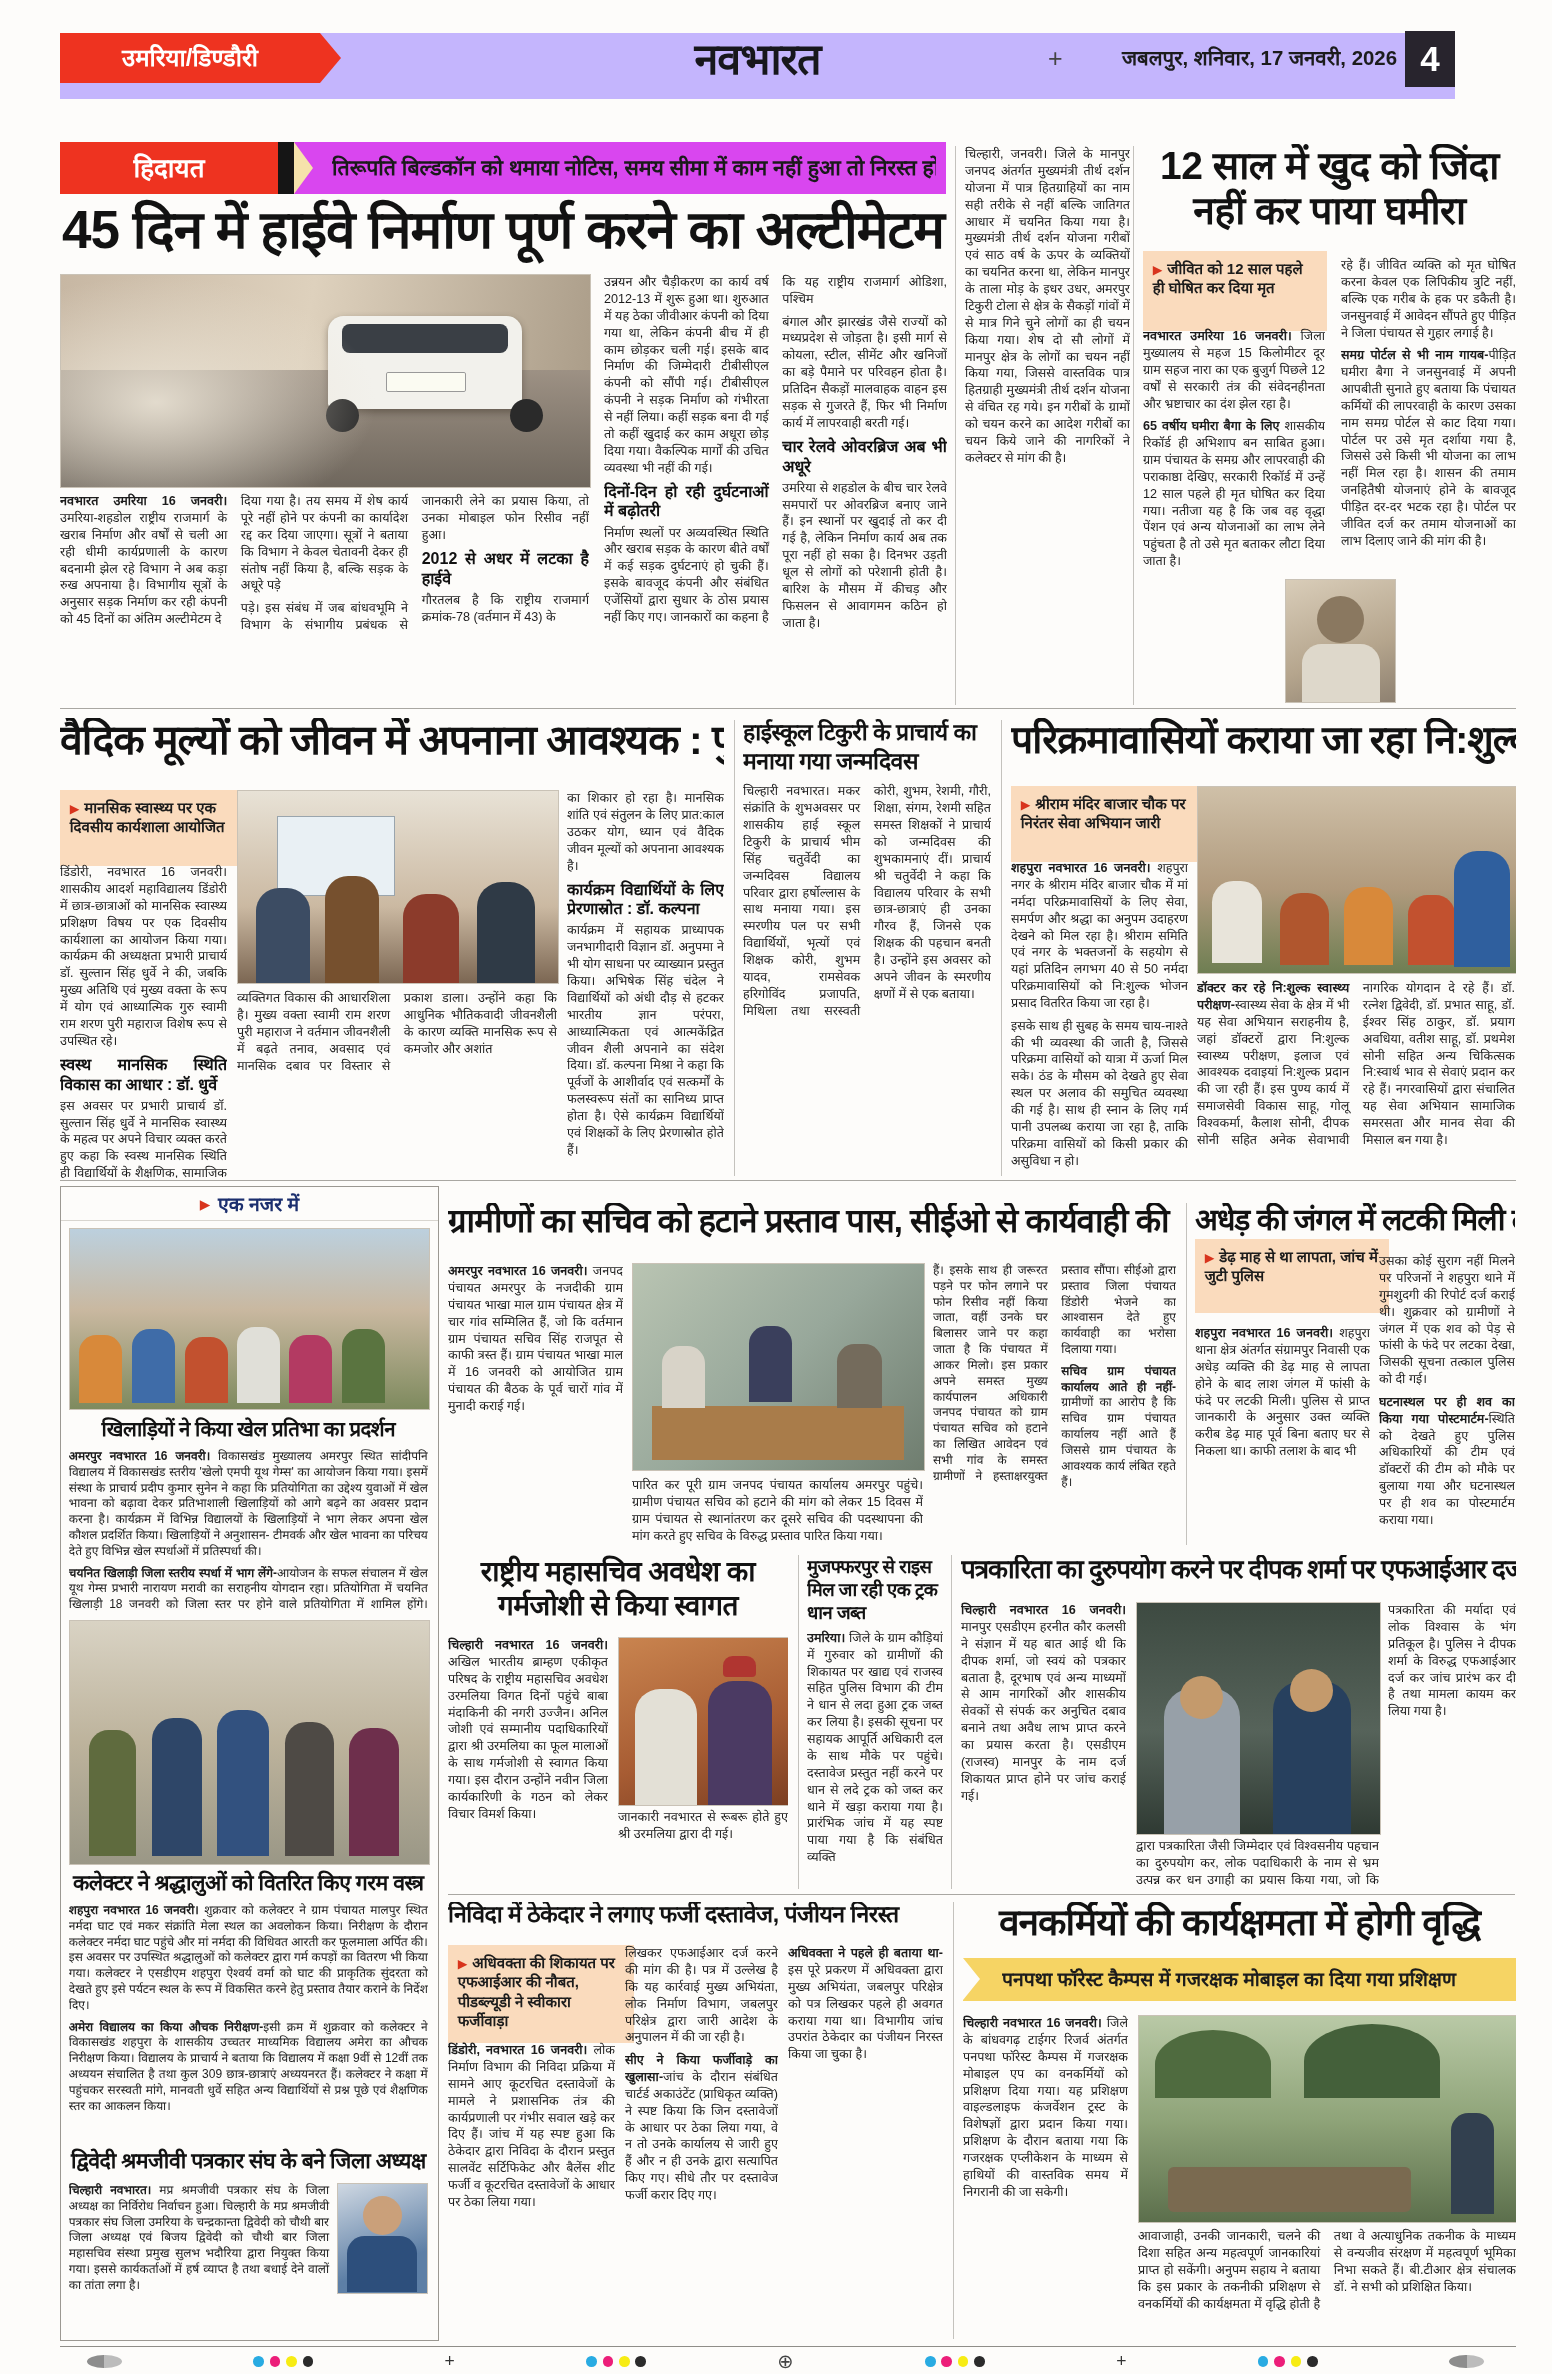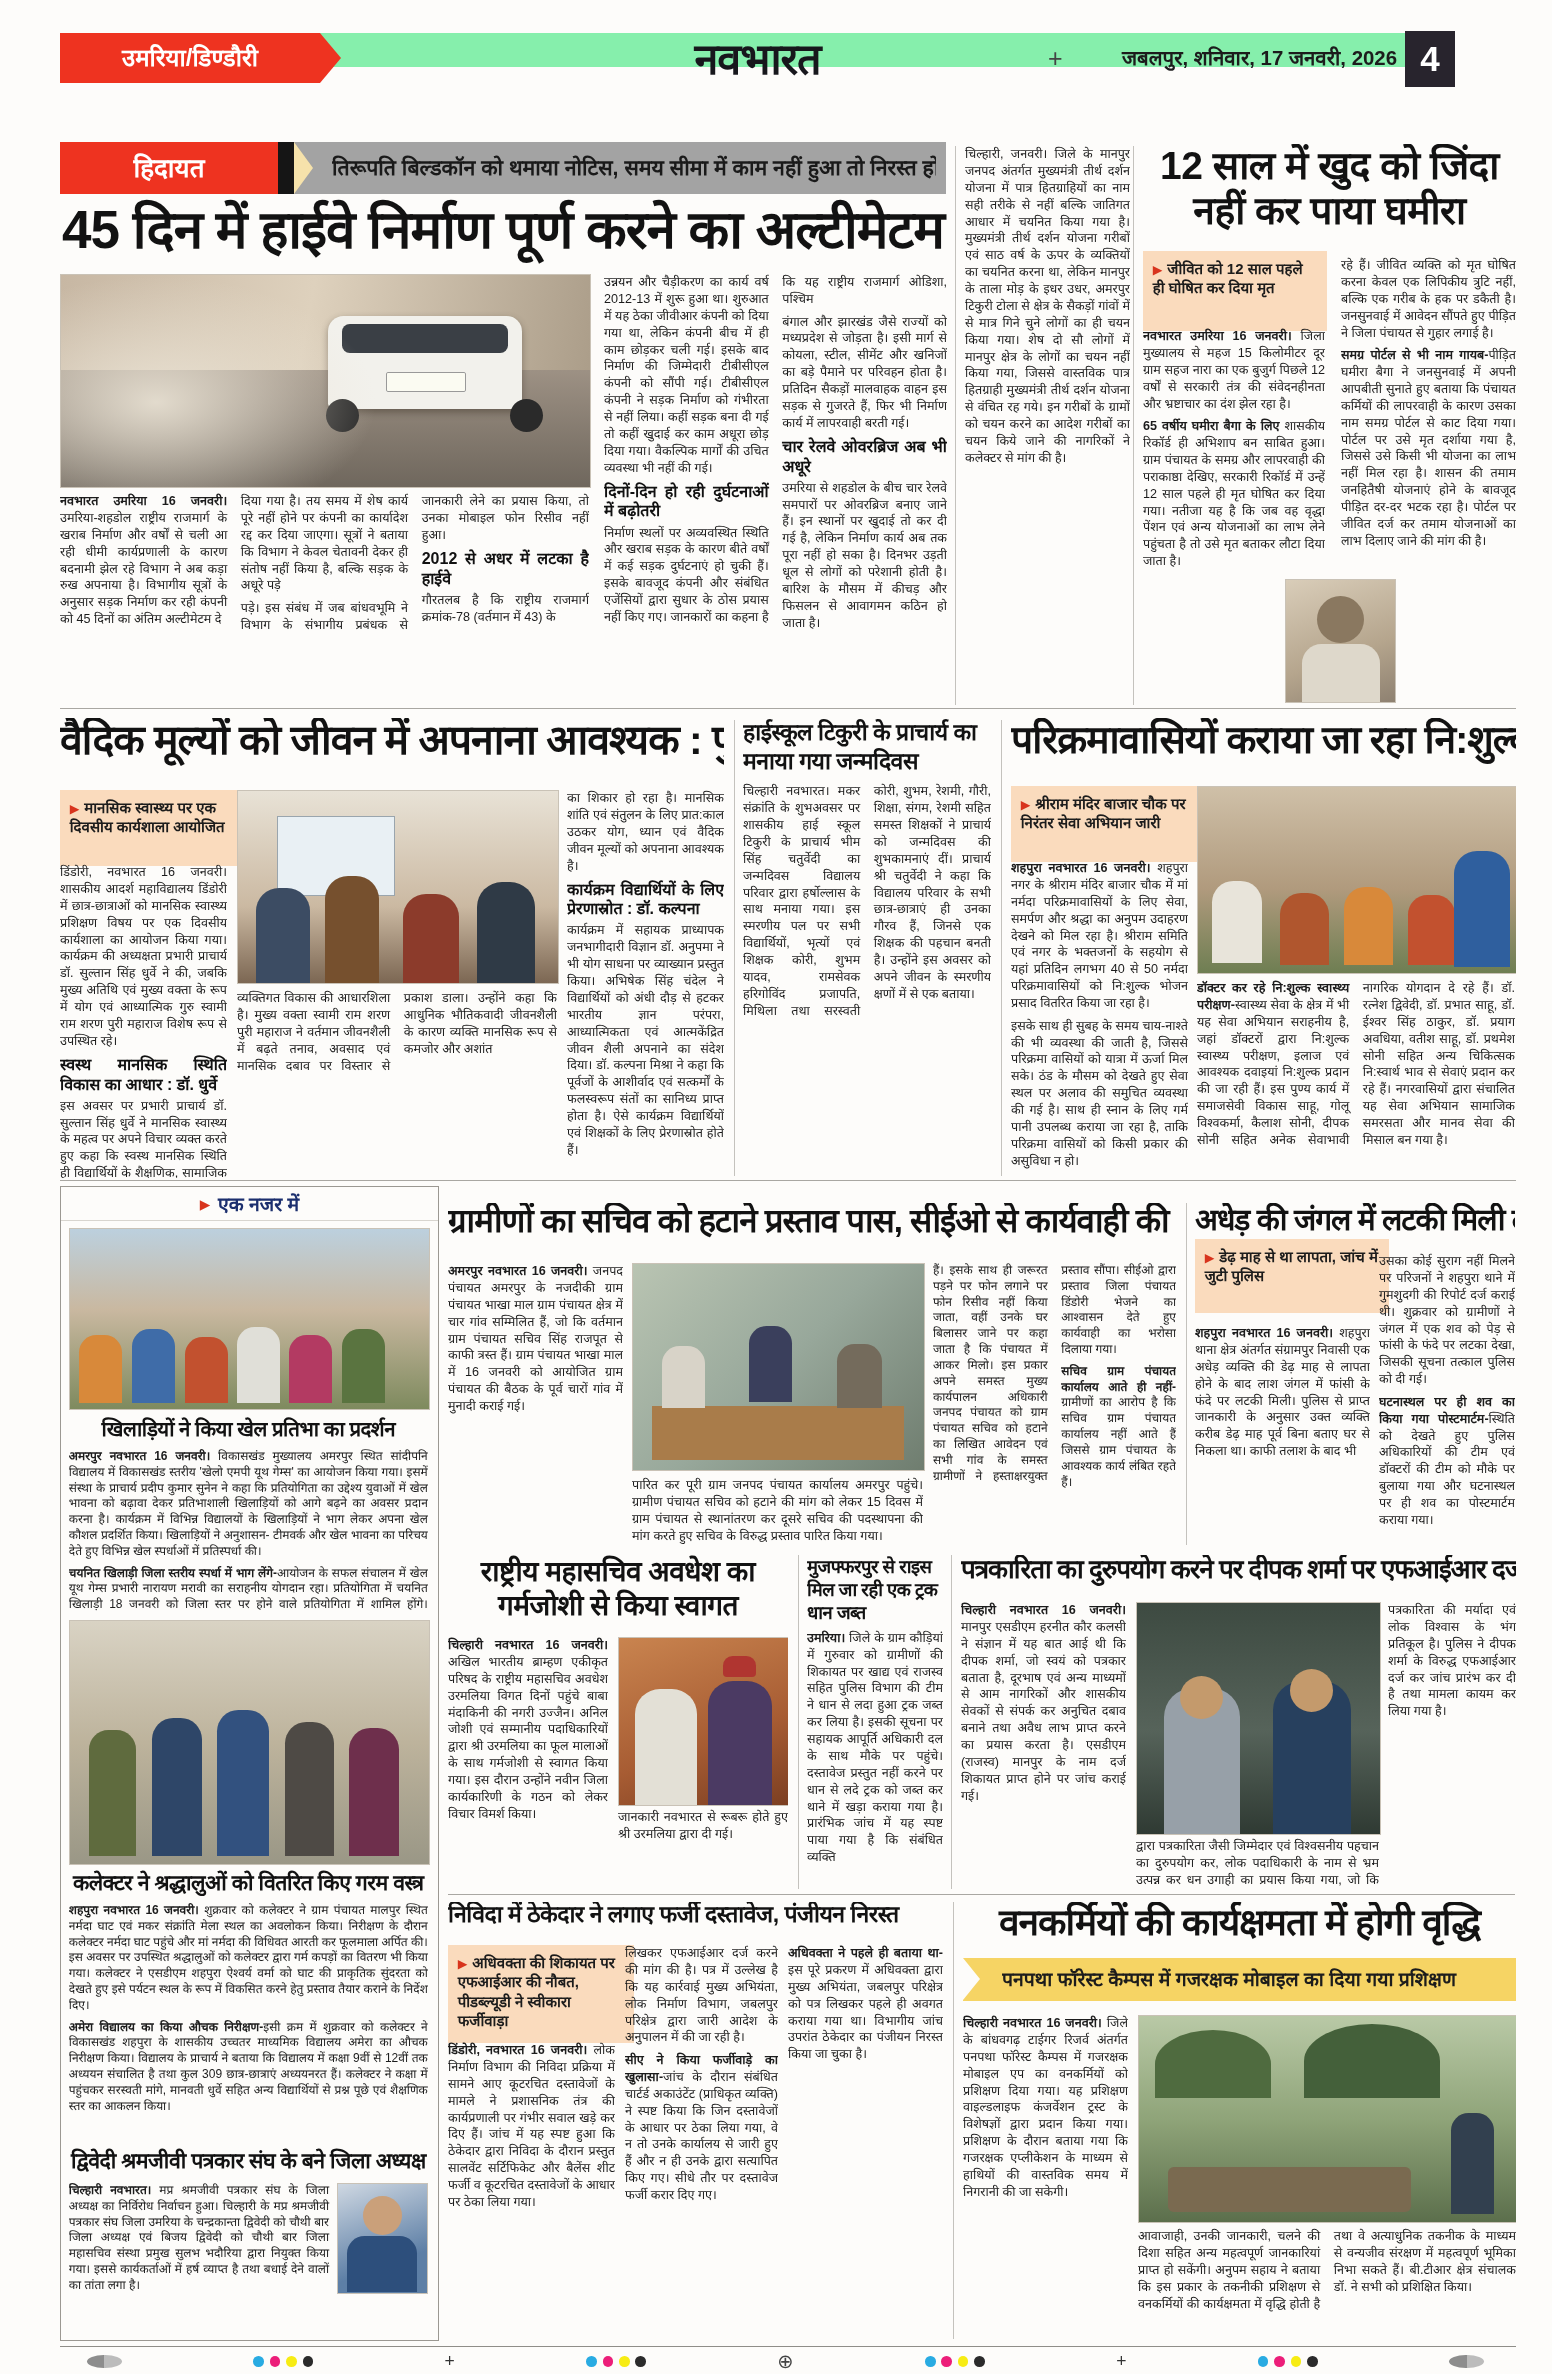--- a/index.html
+++ b/index.html
@@ -25,41 +25,41 @@
   .dot{display:inline-block;width:10.7px;height:10.7px;border-radius:50%;margin:0 2.9px;}
   .regell{display:inline-block;width:35px;height:13.6px;border-radius:50%;
           background:linear-gradient(90deg,#8d8d8d 50%,#bcbcbc 50%);}
   .footer-row{display:flex;align-items:center;justify-content:space-between;}
 </style>
 </head>
 <body>
 
 <div class="page">
 
-  <div class="abs" style="left:60px;top:33px;width:1395px;height:34px;background:#86efac;">
+  <div class="abs" style="left:60px;top:33px;width:1395px;height:66px;background:#c4b5fd;">
     <div class="abs" style="left:0;top:0;width:260px;height:50px;background:#ee3320;color:#fff;
          font-weight:800;font-size:24px;text-align:center;line-height:50px;">
       <span>उमरिया/डिण्डौरी</span>
     </div>
     <div class="abs" style="left:260px;top:0;width:0;height:0;border-top:25px solid transparent;border-bottom:25px solid transparent;border-left:21.3px solid #ee3320;"></div>
     <div class="abs center" style="left:0;right:0;top:0;height:50px;line-height:52px;font-size:43px;font-weight:800;color:#17171c;letter-spacing:-1px;">
       <span>नवभारत</span>
     </div>
     <div class="abs" style="left:988px;top:0;line-height:50px;font-size:25px;color:#444;">
       <span>+</span>
     </div>
     <div class="abs" style="left:1017px;top:0;width:320px;text-align:right;font-weight:700;font-size:20.4px;line-height:50px;color:#1c1c1c;">
       <span>जबलपुर, शनिवार, 17 जनवरी, 2026</span>
     </div>
   </div>
   <div class="abs" style="left:1405px;top:31px;width:50px;height:56px;background:#28242d;color:#fff;display:flex;align-items:center;justify-content:center;font-size:35px;font-weight:800;">
     <span>4</span>
   </div>
 
-  <div class="abs" style="left:60px;top:142px;width:886px;height:52px;background:#a3a3a3;">
+  <div class="abs" style="left:60px;top:142px;width:886px;height:52px;background:#d946ef;">
     <div class="abs" style="left:0;top:0;width:218px;height:52px;background:#ee3320;color:#fff;font-weight:800;font-size:26px;text-align:center;line-height:52px;">
       <span>हिदायत</span>
     </div>
     <div class="abs" style="left:218px;top:0;width:15.5px;height:52px;background:#151515;"></div>
     <div class="abs" style="left:234px;top:0;width:0;height:0;border-top:26px solid transparent;border-bottom:26px solid transparent;border-left:19.4px solid #f6e2ab;"></div>
     <div class="abs" style="left:272px;top:0;right:9.7px;line-height:52px;font-weight:800;font-size:21.3px;color:#1a1a1a;white-space:nowrap;overflow:hidden;">
       <span>तिरूपति बिल्डकॉन को थमाया नोटिस, समय सीमा में काम नहीं हुआ तो निरस्त होगा ठेका</span>
     </div>
   </div>
   <div class="abs hl center" style="left:60px;top:200px;width:886px;font-size:53px;letter-spacing:-1px;">

